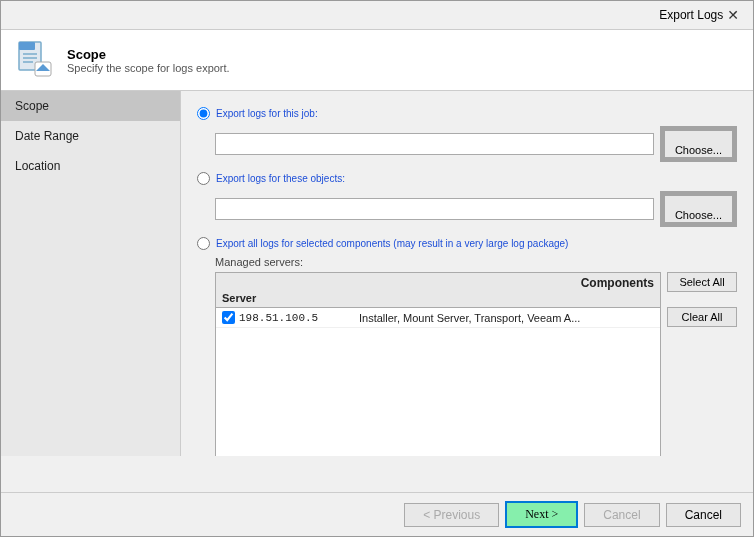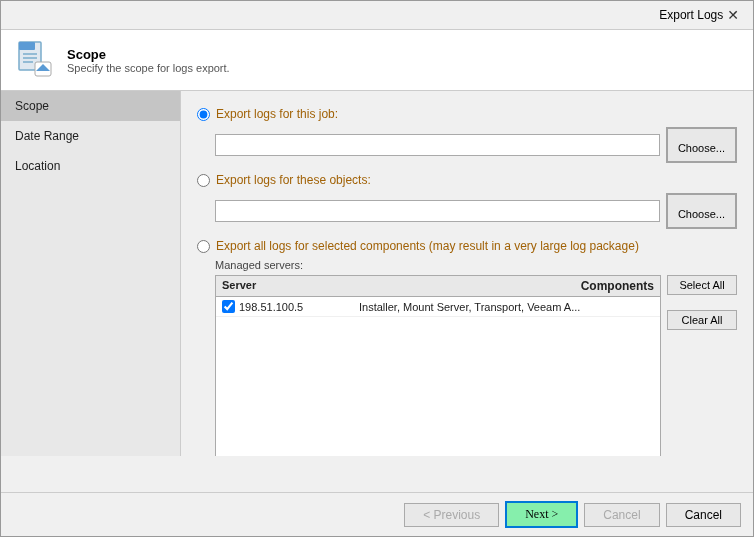--- a/index.html
+++ b/index.html
@@ -95,43 +95,43 @@
     .radio-row {
       display: flex;
       align-items: center;
       margin-bottom: 6px;
     }
     .radio-row input[type="radio"] {
       margin-right: 6px;
       flex-shrink: 0;
     }
     .radio-label {
-      font-size: 12px;
-      color: #a16207;
+      font-size: 10px;
+      color: #1d4ed8;
     }
     .input-row {
       display: flex;
       align-items: center;
       margin-bottom: 10px;
       margin-left: 18px;
     }
     .text-input {
       flex: 1;
       height: 22px;
       border: 1px solid #aaa;
       background: #fff;
       padding: 0 4px;
       font-size: 11px;
     }
     .choose-btn {
       margin-left: 6px;
       padding: 13px 10px;
       height: 36px;
       background: #e8e8e8;
-      border: 2px solid #a3a3a3;
+      border: 5px solid #a3a3a3;
       font-size: 11px;
       cursor: pointer;
       white-space: nowrap;
     }
     .components-section {
       margin-left: 18px;
       margin-top: 4px;
     }
     .components-label {
       font-size: 11px;
@@ -153,20 +153,21 @@
       display: flex;
       background: #e8e8e8;
       border-bottom: 1px solid #aaa;
       padding: 3px 6px;
     }
     .col-server {
       width: 130px;
       font-size: 11px;
       font-weight: bold;
       color: #222;
+      margin-top: 16px;
     }
     .col-components {
       flex: 1;
       font-size: 12px;
       font-weight: bold;
       color: #222;
       text-align: right;
     }
     .table-row {
       display: flex;
@@ -174,20 +175,21 @@
       padding: 3px 6px;
       border-bottom: 1px solid #f0f0f0;
     }
     .row-checkbox {
       margin-right: 4px;
     }
     .row-server {
       width: 120px;
       font-size: 11px;
       color: #222;
+      font-family: Liberation Mono, monospace;
     }
     .row-components {
       flex: 1;
       font-size: 11px;
       color: #222;
     }
     .side-buttons {
       display: flex;
       flex-direction: column;
       margin-left: 6px;

